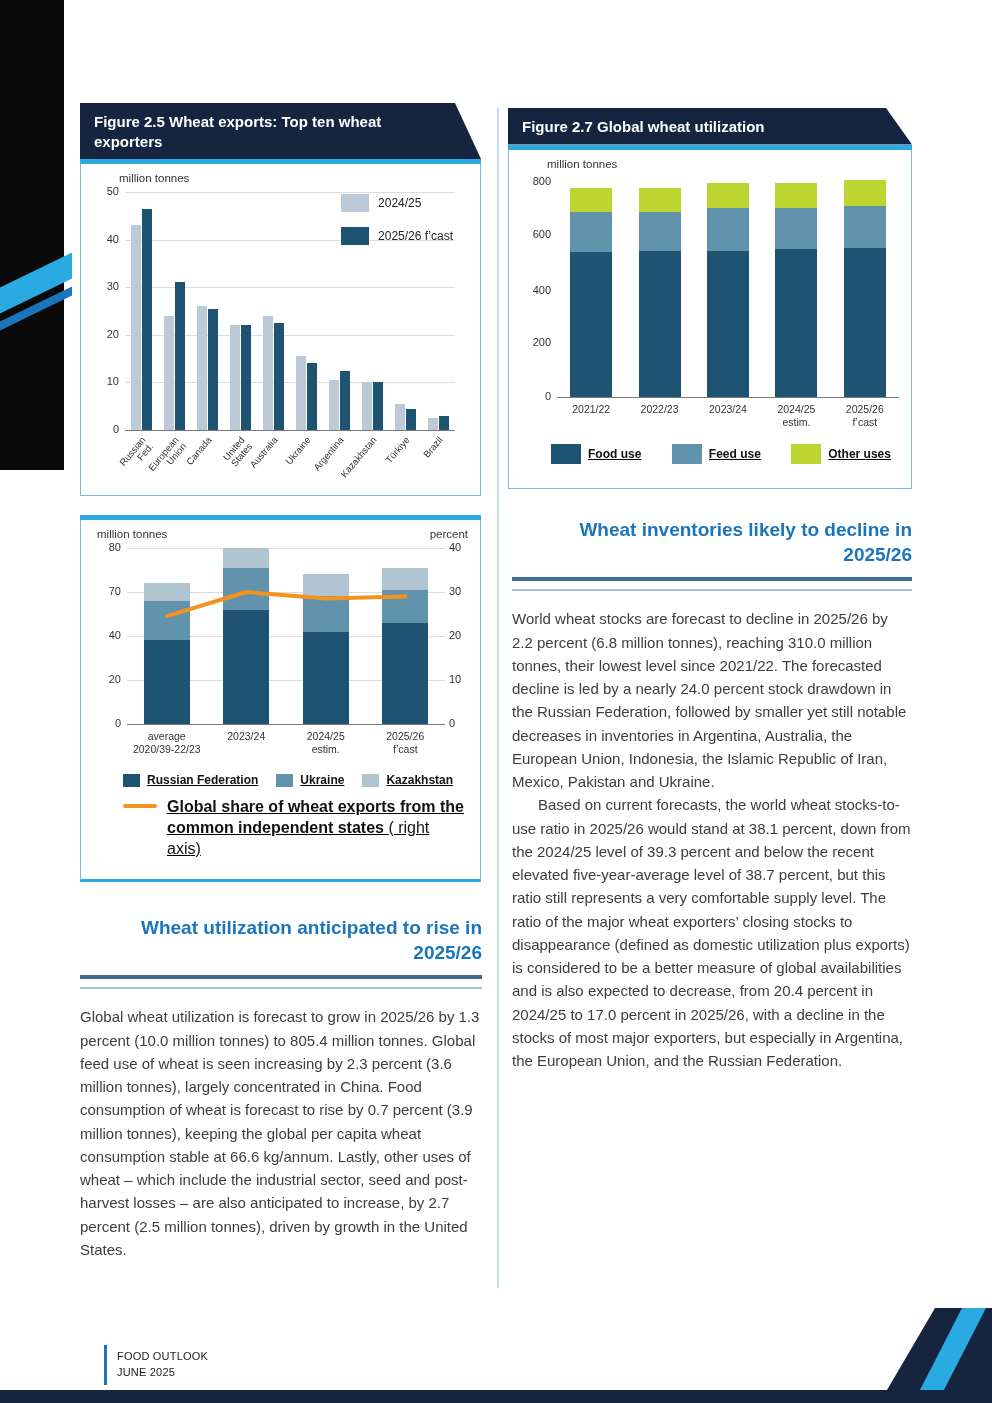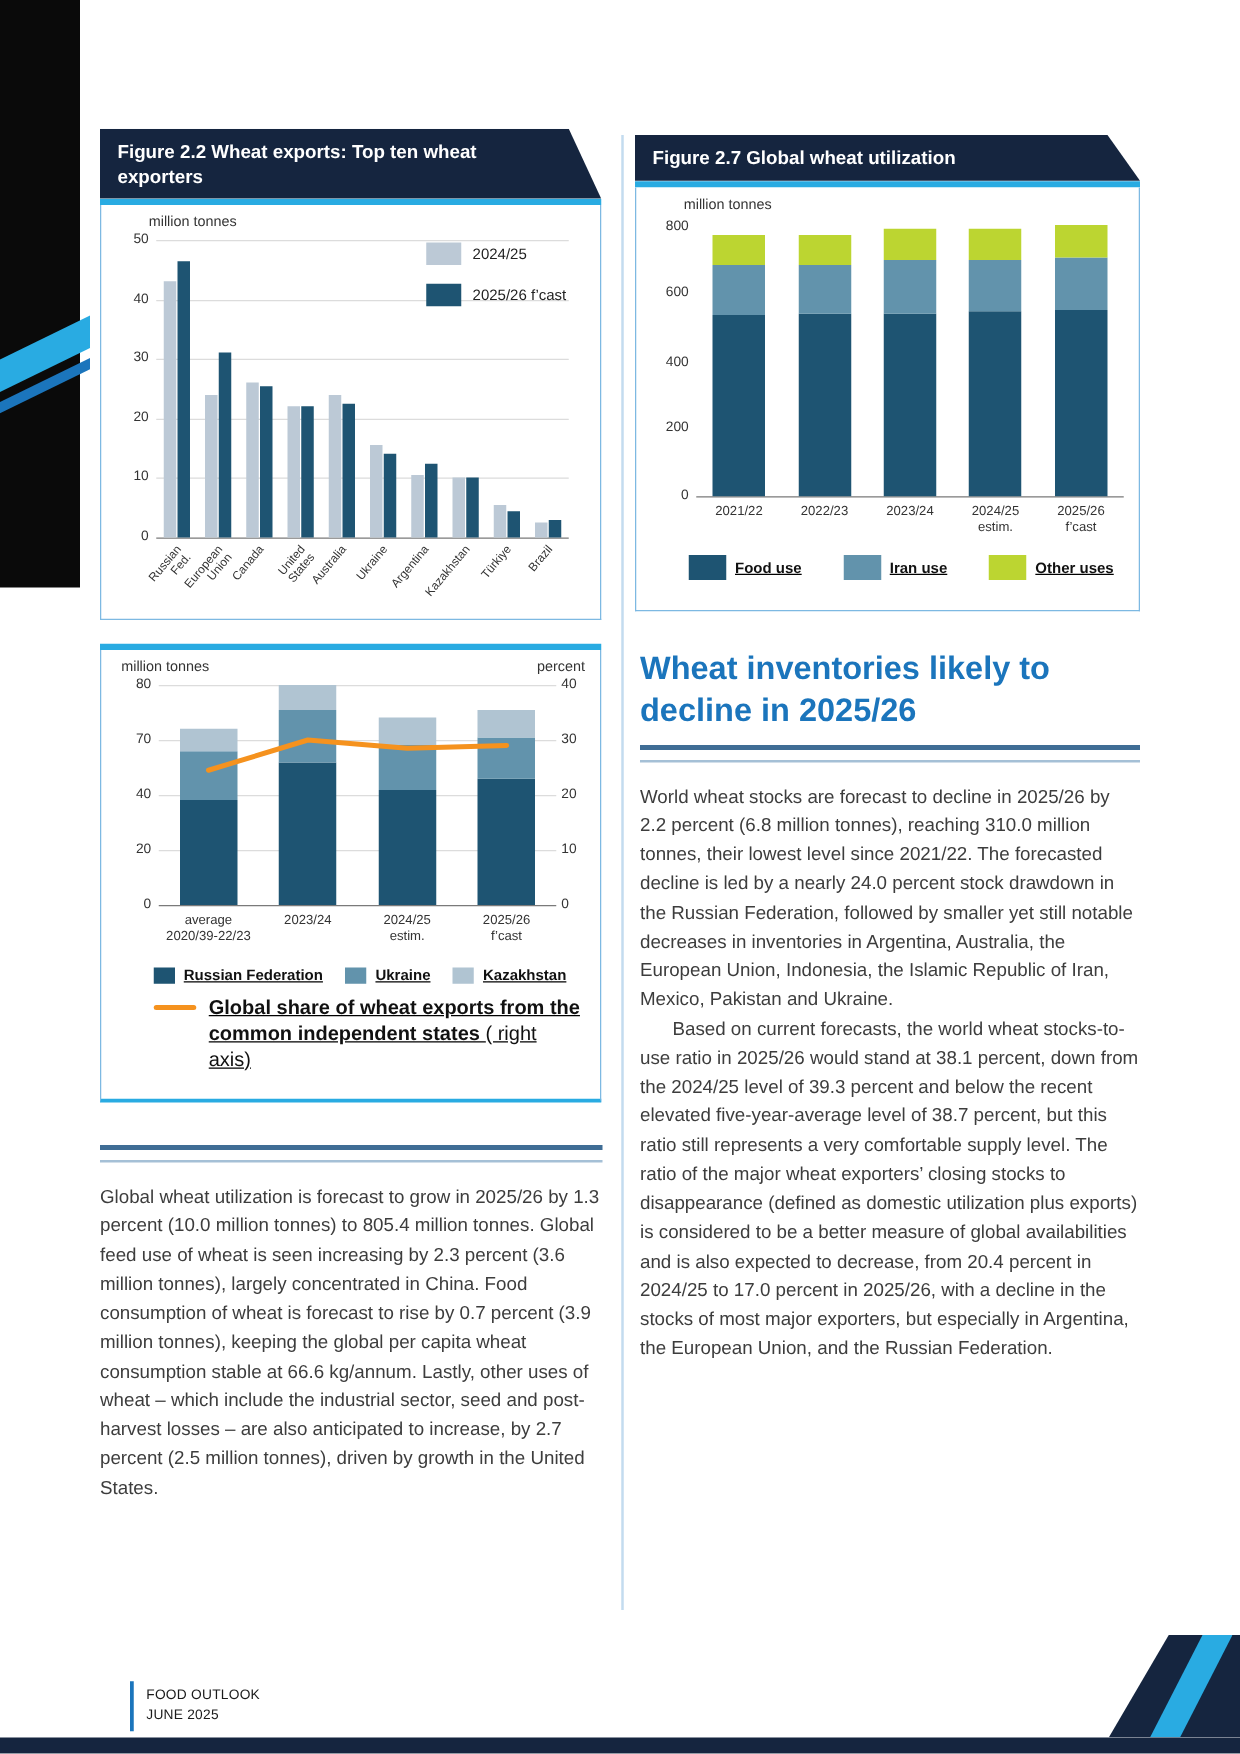--- a/index.html
+++ b/index.html
@@ -55,21 +55,21 @@
   .leg-line-sw{width:34px;height:4px;border-radius:2px;margin-top:7px;flex:none;}
   .leg-line-text{font-size:16px;color:#111;line-height:1.3;width:300px;}
   .leg-line-text .b{font-weight:bold;}
   .leg-line-text .n{font-weight:normal;}
 
   
   .col-divider{position:absolute;left:497px;top:108px;width:2px;height:1180px;background:#c3dcef;}
   .section{position:absolute;width:402px;}
   .section-left{left:80px;top:916px;}
   .section-right{left:512px;top:518px;width:400px;}
-  .section h2{font-size:26px;font-weight:bold;color:#1b75bc;margin:0 0 10px 0;line-height:1.3;}
+  .section h2{font-size:19px;font-weight:bold;color:#1b75bc;margin:0 0 10px 0;line-height:1.3;text-align:right;}
   .rule{height:8px;border-top:4px solid #3f6d95;border-bottom:2px solid #a5c0d6;margin-bottom:16px;}
   .section p{font-size:15px;line-height:1.55;color:#3d3d3d;margin:0;}
   .section p.indent{text-indent:26px;}
 
   
   .footer-black{position:absolute;left:0;top:1299px;width:100px;height:91px;background:#0a0a0a;}
   .page-num{position:absolute;right:12px;bottom:22px;color:#fff;font-weight:bold;font-size:15px;}
   .footer-rule{position:absolute;left:104px;top:1345px;width:3px;height:40px;background:#1b75bc;}
   .footer-text{position:absolute;left:117px;top:1349px;font-size:11px;color:#1a1a1a;line-height:1.45;letter-spacing:.2px;}
   .bottom-strip{position:absolute;left:0;top:1390px;width:992px;height:13px;background:#15253f;}
@@ -83,21 +83,21 @@
 <div class="page">
 
   <div class="black-bar">
     <div class="slash1"></div>
     <div class="slash2"></div>
   </div>
 
   <div class="col-divider"></div>
 
   <div class="figure fig25">
-    <div class="fig-header">Figure 2.2 Wheat exports: Top ten wheat exporters</div>
+    <div class="fig-header">Figure 2.5 Wheat exports: Top ten wheat exporters</div>
     <div class="fig-strip"></div>
     <div class="fig-body">
       <div class="chart-unit">million tonnes</div>
       <div class="plot" id="fig25-plot">
           <div class="ytick" style="top: 231px;">0</div>
           <div class="gridline" style="top: 190.4px;"></div>
           <div class="ytick" style="top: 183.4px;">10</div>
           <div class="gridline" style="top: 142.8px;"></div>
           <div class="ytick" style="top: 135.8px;">20</div>
           <div class="gridline" style="top: 95.2px;"></div>
@@ -187,21 +187,21 @@
           <div class="xtick" style="left: 273.6px; top: 221px; width: 68.4px;">2025/26
 f’cast</div>
         </div>
       <div class="fig-legend" id="fig27-legend">
           <div class="leg-item">
             <div class="leg-sw-lg" style="background: rgb(30, 84, 114);"></div>
             <div class="leg-label-b">Food use</div>
           </div>
           <div class="leg-item">
             <div class="leg-sw-lg" style="background: rgb(98, 147, 172);"></div>
-            <div class="leg-label-b">Iran use</div>
+            <div class="leg-label-b">Feed use</div>
           </div>
           <div class="leg-item">
             <div class="leg-sw-lg" style="background: rgb(188, 213, 49);"></div>
             <div class="leg-label-b">Other uses</div>
           </div>
         </div>
     </div>
   </div>
 
   <div class="figure fig26">
@@ -266,20 +266,21 @@
           </div>
           <div class="leg-line-row">
             <div class="leg-line-sw" style="background: rgb(245, 146, 30);"></div>
             <div class="leg-line-text"><span class="b">Global share of wheat exports from the common independent states </span><span class="n">( right axis)</span></div>
           </div>
         </div>
     </div>
   </div>
 
   <div class="section section-left">
+    <h2>Wheat utilization anticipated to rise in 2025/26</h2>
     <div class="rule"></div>
     <p>Global wheat utilization is forecast to grow in 2025/26 by 1.3 percent (10.0 million tonnes) to 805.4 million tonnes. Global feed use of wheat is seen increasing by 2.3 percent (3.6 million tonnes), largely concentrated in China. Food consumption of wheat is forecast to rise by 0.7 percent (3.9 million tonnes), keeping the global per capita wheat consumption stable at 66.6 kg/annum. Lastly, other uses of wheat – which include the industrial sector, seed and post-harvest losses – are also anticipated to increase, by 2.7 percent (2.5 million tonnes), driven by growth in the United States.</p>
   </div>
 
   <div class="section section-right">
     <h2>Wheat inventories likely to decline in 2025/26</h2>
     <div class="rule"></div>
     <p>World wheat stocks are forecast to decline in 2025/26 by 2.2 percent (6.8 million tonnes), reaching 310.0 million tonnes, their lowest level since 2021/22. The forecasted decline is led by a nearly 24.0 percent stock drawdown in the Russian Federation, followed by smaller yet still notable decreases in inventories in Argentina, Australia, the European Union, Indonesia, the Islamic Republic of Iran, Mexico, Pakistan and Ukraine.</p>
     <p class="indent">Based on current forecasts, the world wheat stocks-to-use ratio in 2025/26 would stand at 38.1 percent, down from the 2024/25 level of 39.3 percent and below the recent elevated five-year-average level of 38.7 percent, but this ratio still represents a very comfortable supply level. The ratio of the major wheat exporters’ closing stocks to disappearance (defined as domestic utilization plus exports) is considered to be a better measure of global availabilities and is also expected to decrease, from 20.4 percent in 2024/25 to 17.0 percent in 2025/26, with a decline in the stocks of most major exporters, but especially in Argentina, the European Union, and the Russian Federation.</p>
   </div>

